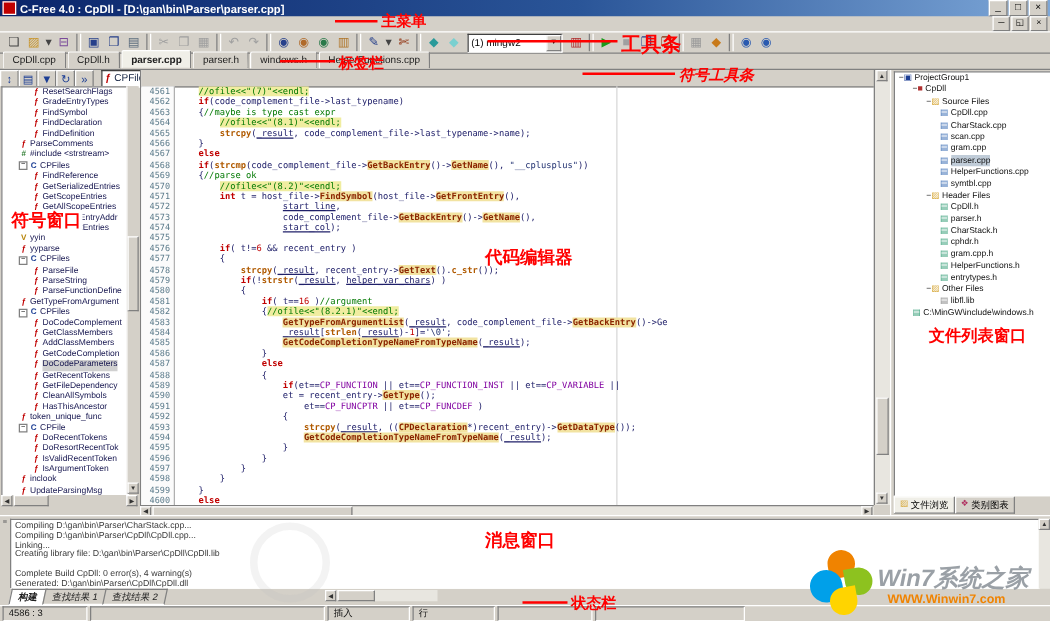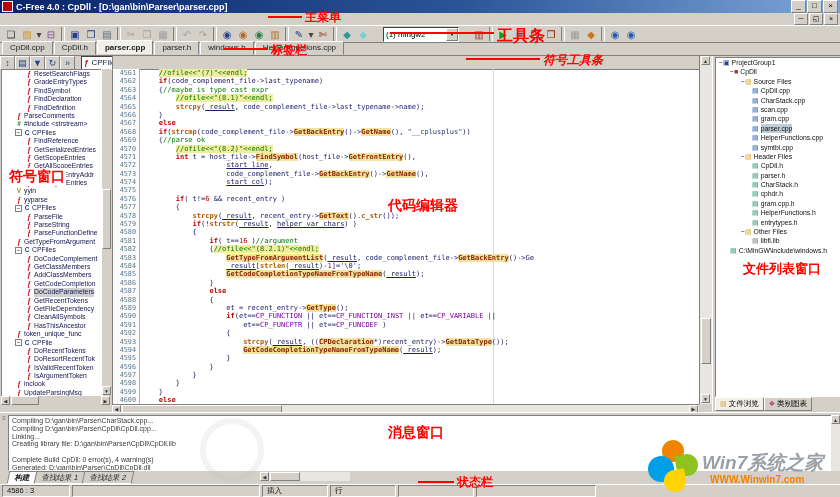--- a/index.html
+++ b/index.html
@@ -17,21 +17,21 @@
   #menubar{position:absolute;left:0;top:13px;width:840px;height:12px;display:flex;align-items:center;font-size:9px;padding-left:2px;box-sizing:border-box;}
   .menu-item{padding:0 6px;height:12px;line-height:12px;white-space:nowrap;}
   #mdi-btns{margin-left:auto;display:flex;padding-right:2px;}
   .mdibtn{width:12px;height:10px;background:#d4d0c8;font-size:7px;line-height:9px;text-align:center;margin-left:1px;}
 
   
   #toolbar{position:absolute;left:0;top:25px;width:840px;height:18px;display:flex;align-items:center;padding-left:3px;box-sizing:border-box;border-top:1px solid #fff;border-bottom:1px solid #808080;}
   .tbtn{width:16px;height:15px;display:flex;align-items:center;justify-content:center;font-size:10px;flex:none;}
   .tbtn.narrow{width:8px;}
   .tsep{width:2px;height:14px;border-left:1px solid #808080;border-right:1px solid #fff;margin:0 2px;flex:none;}
-  #build-combo{width:72px;height:13px;background:#fff;border:1px solid;border-color:#404040 #fff #fff #404040;font-size:8px;display:flex;align-items:center;padding-left:2px;margin:0 12px;flex:none;gap:8px;}
+  #build-combo{width:72px;height:13px;background:#fff;border:1px solid;border-color:#404040 #fff #fff #404040;font-size:8px;display:flex;align-items:center;padding-left:2px;margin:0 3px;flex:none;gap:8px;}
   #build-combo .cval{flex:1;white-space:nowrap;overflow:hidden;}
   .dropbtn{width:10px;height:11px;background:#d4d0c8;border:1px solid;border-color:#fff #808080 #808080 #fff;font-size:6px;line-height:10px;text-align:center;flex:none;}
 
   
   #tabbar{position:absolute;left:0;top:43px;width:840px;height:13px;display:flex;align-items:flex-end;padding-left:2px;box-sizing:border-box;border-bottom:1px solid #808080;}
   .ftab{height:12px;line-height:12px;padding:0 7px;font-size:8px;background:#d4d0c8;border:1px solid;border-color:#fff #808080 #d4d0c8 #fff;margin-right:1px;white-space:nowrap;border-radius:2px 2px 0 0;color:#202020;}
   .ftab.active{background:#f0efe8;font-weight:bold;height:13px;line-height:13px;}
 
   
   #symtoolrow{position:absolute;left:0;top:56px;width:712px;height:13px;background:#d4d0c8;display:flex;align-items:center;}
@@ -444,22 +444,22 @@
         <div class="cl">            <span class="k">if</span>(!<span class="b">strstr</span>(<span class="u">_result</span>, <span class="u">helper_var_chars</span>) )</div>
         <div class="cl">            {</div>
         <div class="cl">                <span class="k">if</span>( t==<span class="n">16</span> )<span class="c">//argument</span></div>
         <div class="cl">                {<span class="ch">//ofile&lt;&lt;"(8.2.1)"&lt;&lt;endl;</span></div>
         <div class="cl">                    <span class="m">GetTypeFromArgumentList</span>(<span class="u">_result</span>, code_complement_file-&gt;<span class="m">GetBackEntry</span>()-&gt;Ge</div>
         <div class="cl">                    <span class="u">_result</span>[<span class="b">strlen</span>(<span class="u">_result</span>)-<span class="n">1</span>]=<span class="s">'\0'</span>;</div>
         <div class="cl">                    <span class="m">GetCodeCompletionTypeNameFromTypeName</span>(<span class="u">_result</span>);</div>
         <div class="cl">                }</div>
         <div class="cl">                <span class="k">else</span></div>
         <div class="cl">                {</div>
+        <div class="cl">                    <span class="k">if</span>(et==<span class="p">CP_FUNCTION</span> || et==<span class="p">CP_FUNCTION_INST</span> || et==<span class="p">CP_VARIABLE</span> ||</div>
         <div class="cl">                    et = recent_entry-&gt;<span class="m">GetType</span>();</div>
-        <div class="cl">                    <span class="k">if</span>(et==<span class="p">CP_FUNCTION</span> || et==<span class="p">CP_FUNCTION_INST</span> || et==<span class="p">CP_VARIABLE</span> ||</div>
         <div class="cl">                        et==<span class="p">CP_FUNCPTR</span> || et==<span class="p">CP_FUNCDEF</span> )</div>
         <div class="cl">                    {</div>
         <div class="cl">                        <span class="b">strcpy</span>(<span class="u">_result</span>, ((<span class="m">CPDeclaration</span>*)recent_entry)-&gt;<span class="m">GetDataType</span>());</div>
         <div class="cl">                        <span class="m">GetCodeCompletionTypeNameFromTypeName</span>(<span class="u">_result</span>);</div>
         <div class="cl">                    }</div>
         <div class="cl">                }</div>
         <div class="cl">            }</div>
         <div class="cl">        }</div>
         <div class="cl">    }</div>
         <div class="cl">    <span class="k">else</span></div>

